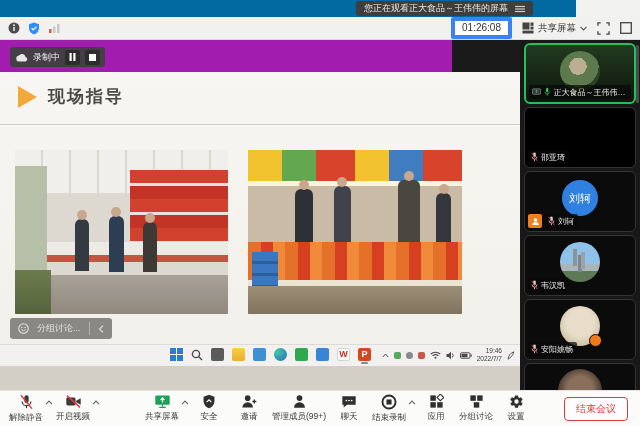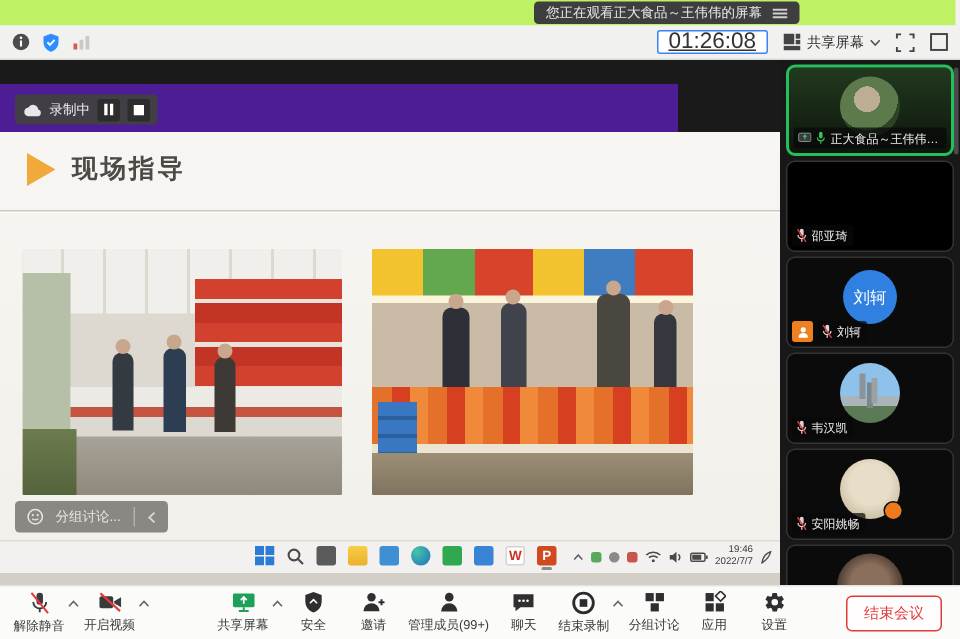--- a/index.html
+++ b/index.html
@@ -1,36 +1,36 @@
 <!DOCTYPE html>
 <html><head>
 <meta charset="utf-8">
 <style>
   html,body{margin:0;padding:0;background:#e9e9e9;}
   .app{position:relative;width:640px;height:426px;overflow:hidden;background:#f2f2f1;
        font-family:"Liberation Sans",sans-serif;-webkit-font-smoothing:antialiased;}
   svg{display:block;}
 
   
-  .banner-bar{position:absolute;top:0;left:0;width:637px;height:17px;background:#bef264;}
+  .banner-bar{position:absolute;top:0;left:0;width:576px;height:17px;background:#0369a1;}
   .banner-pill{position:absolute;left:356px;top:1px;height:15px;background:#3e3e3e;border-radius:3px;
        color:#e9e9e9;font-size:9px;display:flex;align-items:center;gap:7px;padding:0 8px;}
 
   
   .control-bar{position:absolute;top:17px;left:0;width:640px;height:23px;background:#f1f1f0;
        border-bottom:1px solid #d9d9d8;display:flex;align-items:center;box-sizing:border-box;padding:0 8px;}
   .cb-left{display:flex;align-items:center;gap:8px;}
   .cb-right{margin-left:auto;display:flex;align-items:center;gap:10px;}
-  .timer-box{border:1px solid #3b82f6;background:#fff;border-radius:2px;font-size:15px;color:#333;
-       padding:1px 7px;line-height:12px;text-decoration:underline;}
+  .timer-box{border:4px solid #3b82f6;background:#fff;border-radius:2px;font-size:10px;color:#333;
+       padding:1px 7px;line-height:12px;}
   .viewmode{display:flex;align-items:center;gap:4px;color:#333;font-size:9.5px;}
 
   
   .main{position:absolute;top:40px;left:0;width:640px;height:350px;background:#1a1a1a;}
-  .stage{position:absolute;left:0;top:16px;width:452px;height:350px;background:#4c1d95;}
+  .stage{position:absolute;left:0;top:0;width:452px;height:350px;background:#a21caf;}
 
   .rec-pill{position:absolute;left:10px;top:7px;height:20px;background:rgba(64,64,64,.95);border-radius:3px;
        display:flex;align-items:center;gap:5px;padding:0 5px;}
   .rec-pill .rlabel{font-size:9px;color:#f1f1f1;}
   .rec-btn{width:15px;height:15px;background:#2d2d2d;border-radius:2px;display:flex;align-items:center;justify-content:center;}
 
   .slide{position:absolute;left:0;top:32px;width:520px;height:273px;background:linear-gradient(180deg,#f8f6f2,#f2f0eb);}
   .slide-head{position:absolute;left:18px;top:13px;display:flex;align-items:center;gap:11px;}
   .tri{width:0;height:0;border-left:19px solid #f1a93c;border-top:11px solid transparent;border-bottom:11px solid transparent;}
   .slide-title{font-size:17px;color:#4c4a46;letter-spacing:2px;font-weight:bold;}
@@ -482,37 +482,37 @@
           <span class="tlabel">结束录制</span>
         </div>
         <svg class="tcaret" width="8" height="5" viewBox="0 0 8 5">
           <path d="M1 4.2 L4 1 L7 4.2" stroke="#666" stroke-width="1.1" fill="none"></path>
         </svg>
       </div>
 
       <div class="tool">
         <svg width="15" height="15" viewBox="0 0 22 22">
           <rect x="2" y="2" width="8" height="8" fill="#2f2f2f"></rect>
-          <rect x="12" y="2" width="8" height="8" fill="#2f2f2f"></rect>
-          <rect x="7" y="12" width="8" height="8" fill="#2f2f2f"></rect>
-        </svg>
-        <span class="tlabel">分组讨论</span>
-      </div>
-
-      <div class="tool">
-        <svg width="15" height="15" viewBox="0 0 22 22">
-          <rect x="2" y="2" width="8" height="8" fill="#2f2f2f"></rect>
           <rect x="2" y="12" width="8" height="8" fill="#2f2f2f"></rect>
           <rect x="12" y="12" width="8" height="8" fill="#2f2f2f"></rect>
           <rect x="13.2" y="1.5" width="7" height="7" fill="none" stroke="#2f2f2f" stroke-width="1.6" transform="rotate(45 16.7 5)"></rect>
         </svg>
         <span class="tlabel">应用</span>
       </div>
 
       <div class="tool">
+        <svg width="15" height="15" viewBox="0 0 22 22">
+          <rect x="2" y="2" width="8" height="8" fill="#2f2f2f"></rect>
+          <rect x="12" y="2" width="8" height="8" fill="#2f2f2f"></rect>
+          <rect x="7" y="12" width="8" height="8" fill="#2f2f2f"></rect>
+        </svg>
+        <span class="tlabel">分组讨论</span>
+      </div>
+
+      <div class="tool">
         <svg width="15" height="15" viewBox="0 0 24 24">
           <path fill="#2f2f2f" d="M19.4 13a7.5 7.5 0 0 0 .1-1 7.5 7.5 0 0 0-.1-1l2.1-1.6a.5.5 0 0 0 .1-.6l-2-3.4a.5.5 0 0 0-.6-.2l-2.5 1a7.5 7.5 0 0 0-1.7-1l-.4-2.6a.5.5 0 0 0-.5-.4h-4a.5.5 0 0 0-.5.4l-.4 2.6a7.5 7.5 0 0 0-1.7 1l-2.5-1a.5.5 0 0 0-.6.2l-2 3.4a.5.5 0 0 0 .1.6L4.5 11a7.5 7.5 0 0 0 0 2l-2.1 1.6a.5.5 0 0 0-.1.6l2 3.4c.1.2.4.3.6.2l2.5-1a7.5 7.5 0 0 0 1.7 1l.4 2.6c0 .2.2.4.5.4h4c.2 0 .4-.2.5-.4l.4-2.6a7.5 7.5 0 0 0 1.7-1l2.5 1c.2.1.5 0 .6-.2l2-3.4a.5.5 0 0 0-.1-.6zM12 15.5a3.5 3.5 0 1 1 0-7 3.5 3.5 0 0 1 0 7z"></path>
         </svg>
         <span class="tlabel">设置</span>
       </div>
     </div>
 
     <button class="end-btn">结束会议</button>
   </div>
 </div>

